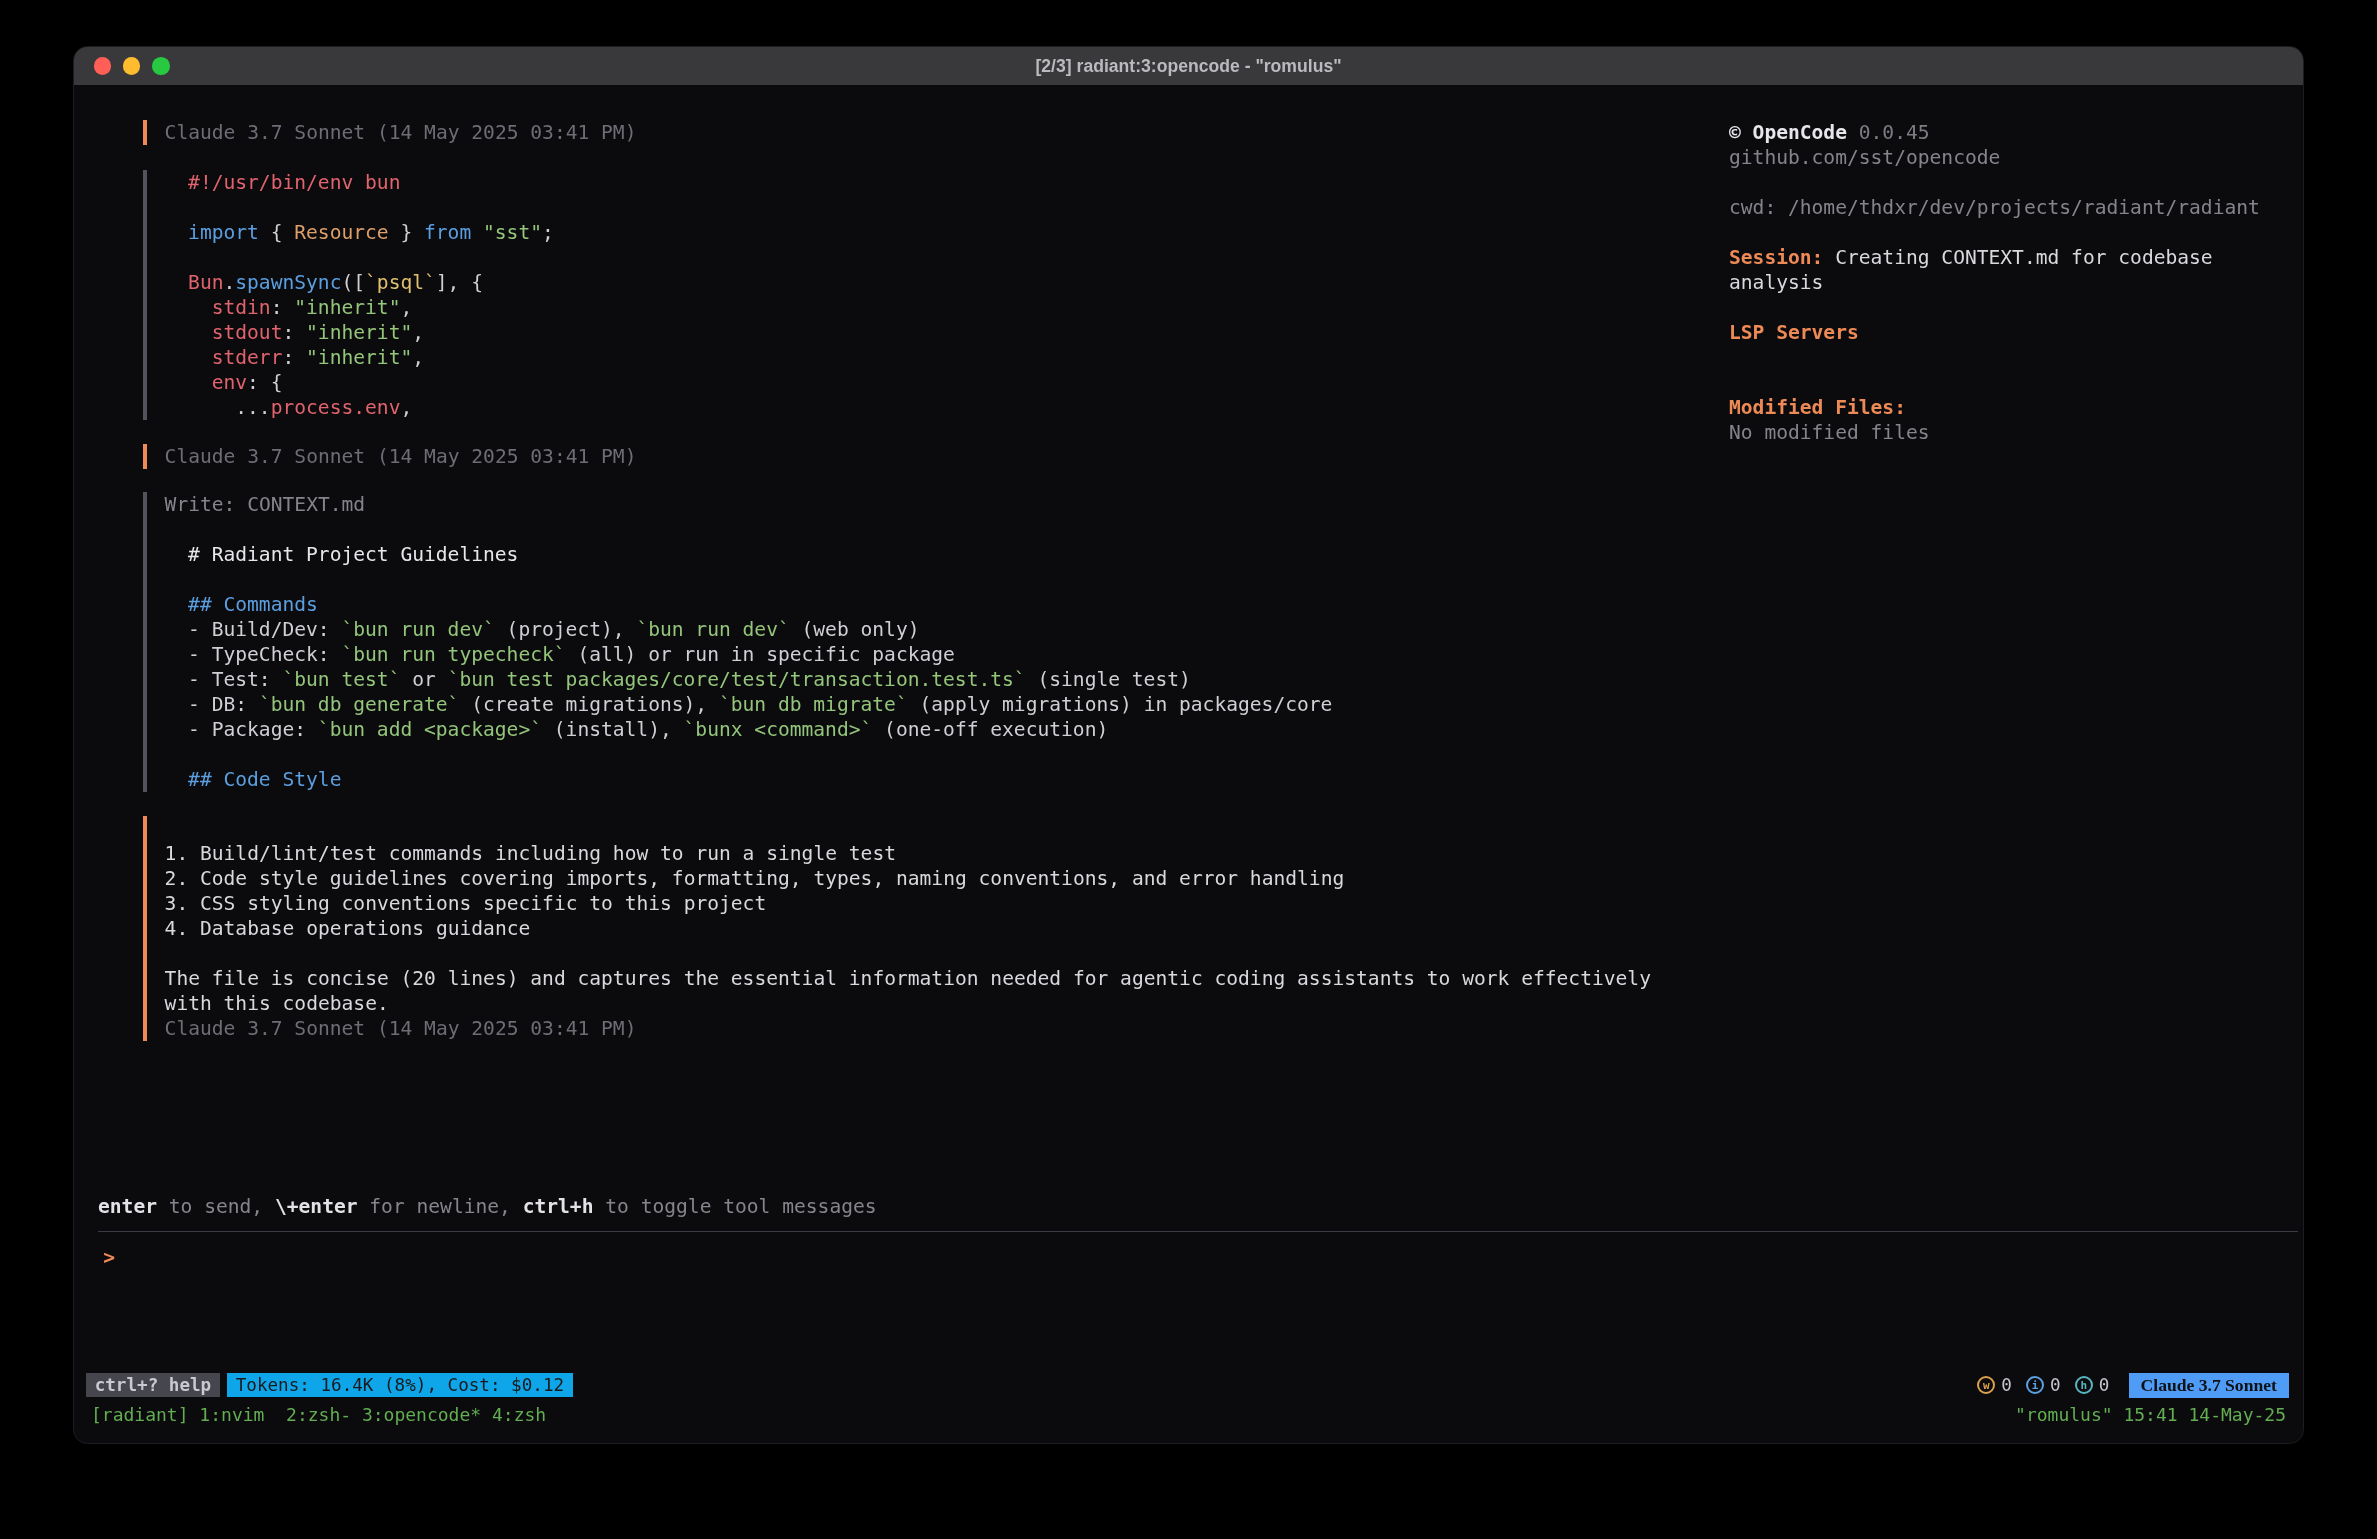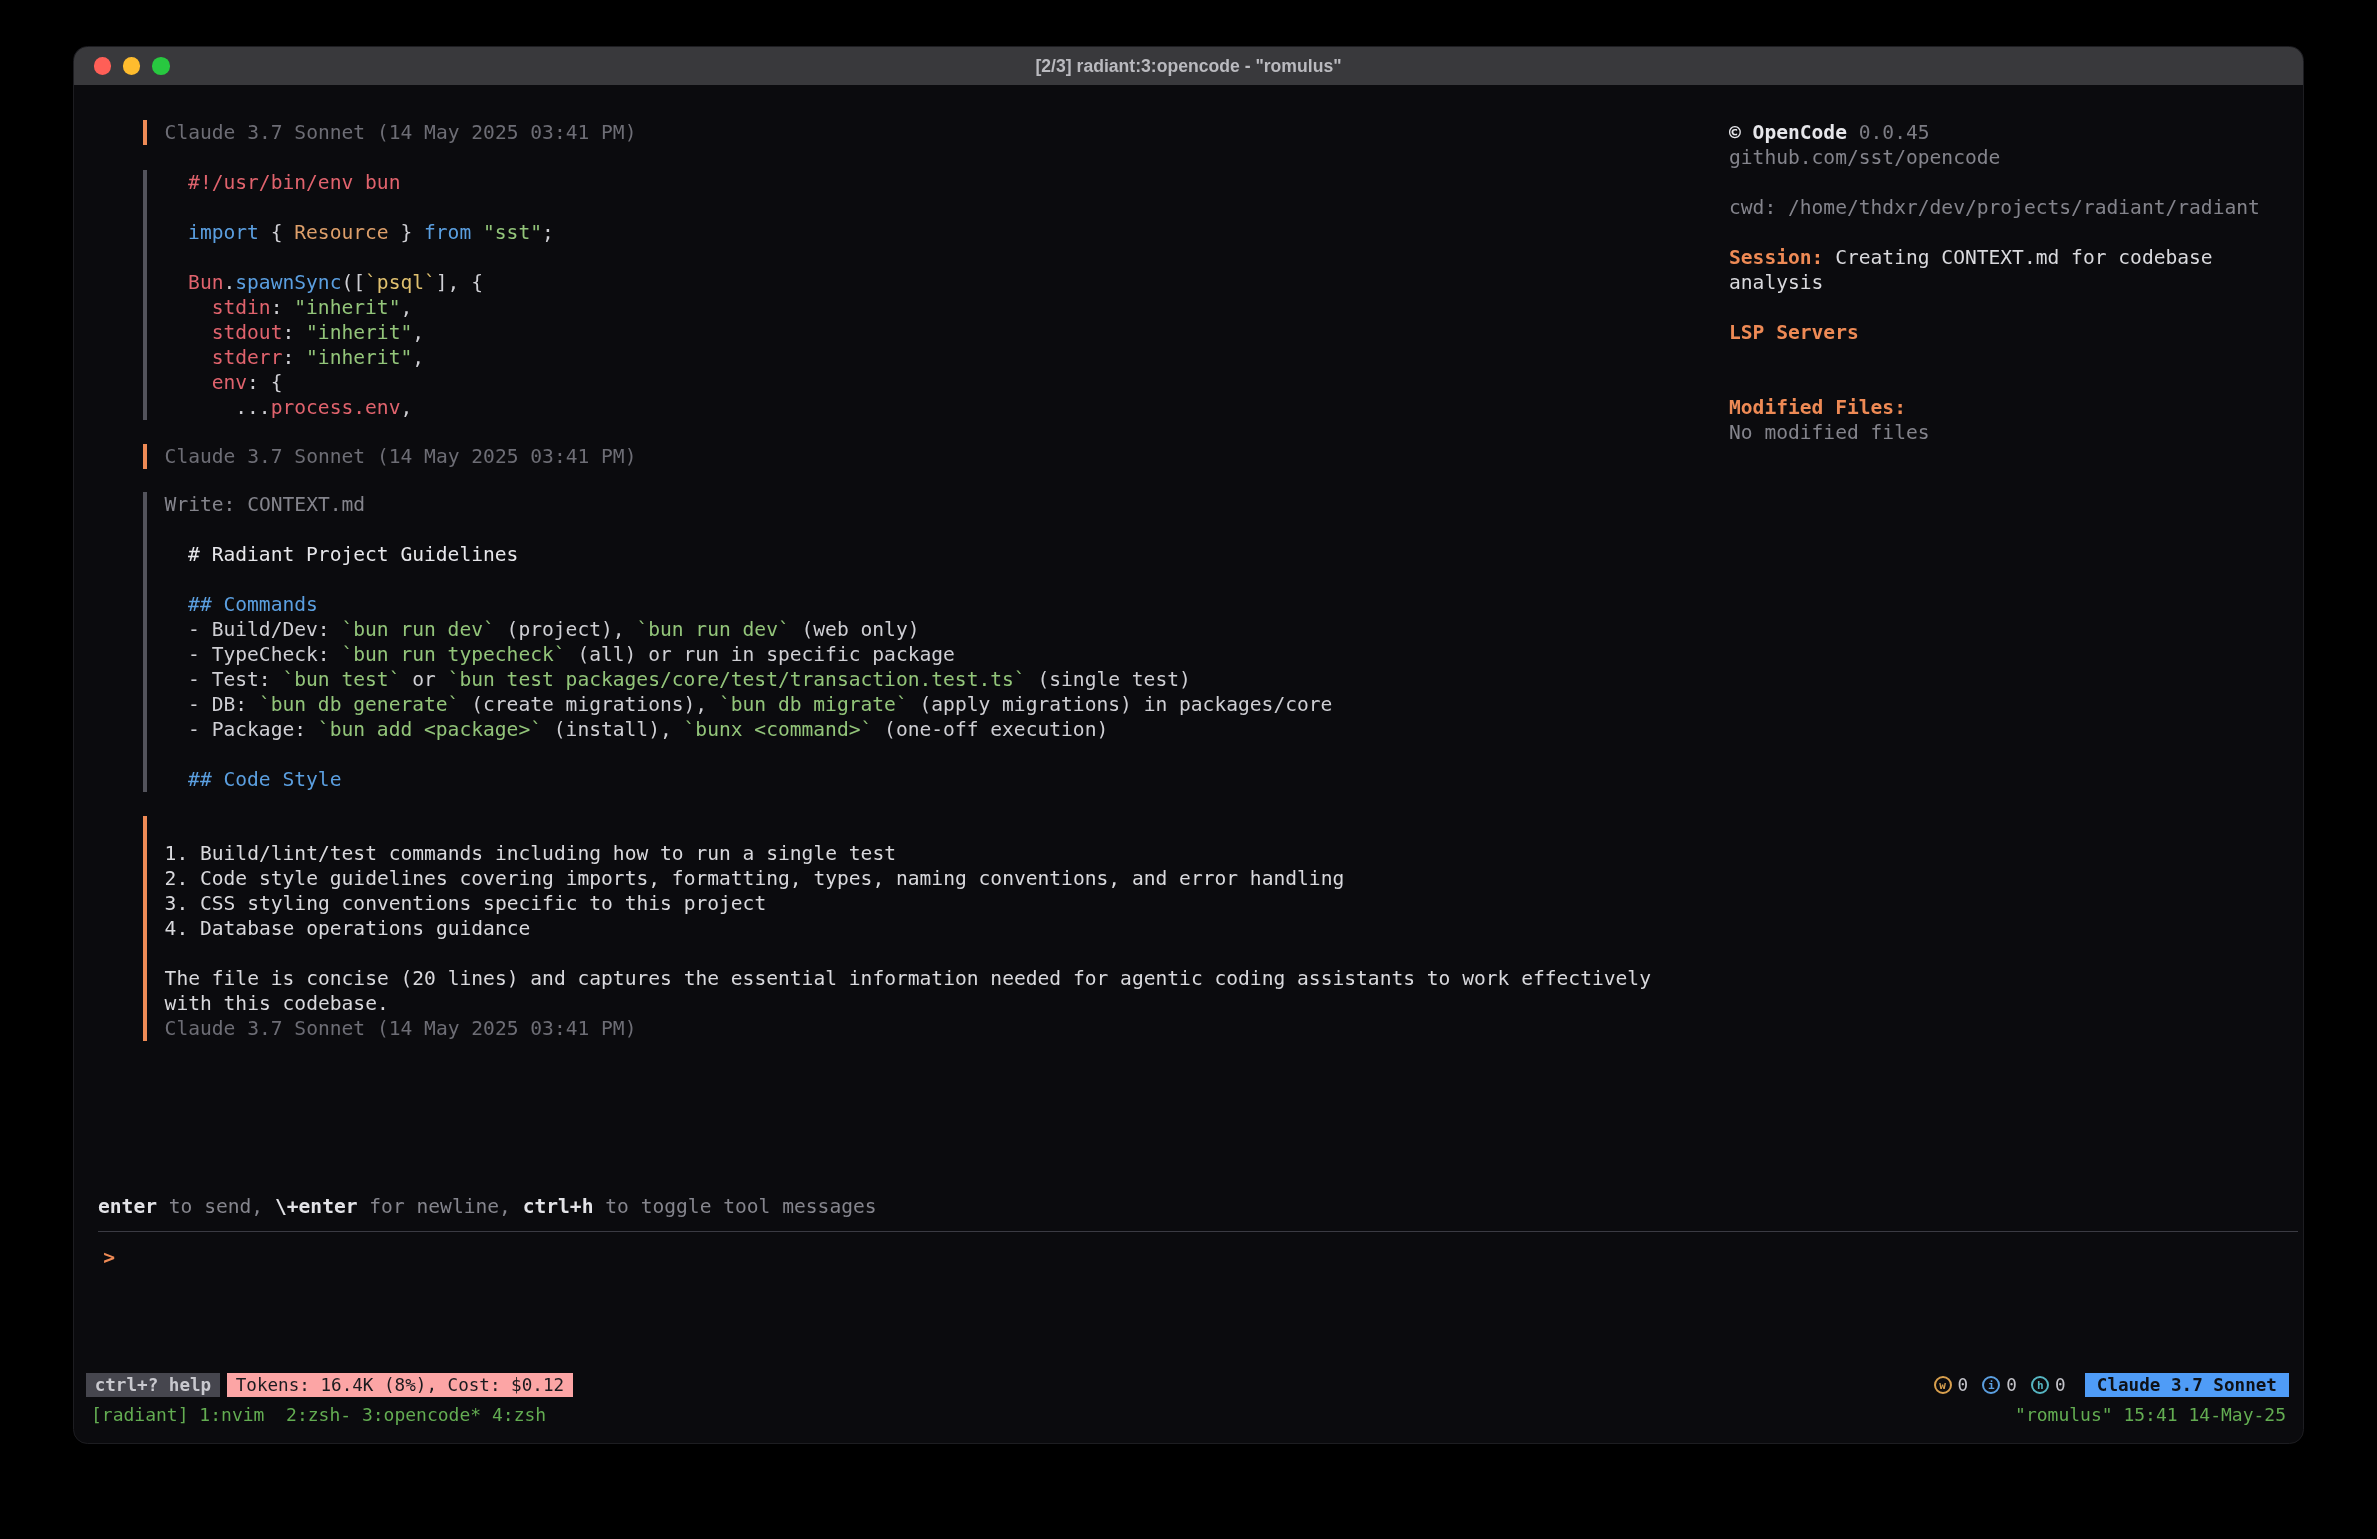--- a/index.html
+++ b/index.html
@@ -57,31 +57,31 @@
   .seg-b { color:#e3e3e7; font-weight:bold; }
   .input-box { flex:0 0 auto; border-top:1.3px solid #3b3b43; margin:0 5.2px 0 24px;
                height:140px; padding:14.4px 0 0 5.2px; font-size:19.6px; }
   .prompt { color:#ee8a55; font-weight:bold; }
 
   
   .statusbar { flex:0 0 auto; display:flex; align-items:center; height:29px;
                padding:0 14.4px 0 11.7px; font-size:17.6px; gap:6.5px; }
   .chip { padding:2px 9px; white-space:pre; }
   .chip-help { background:#46464e; color:#c9c9cf; font-weight:bold; }
-  .chip-tokens { background:#fca5a5; color:#1a1a1e; }
+  .chip-tokens { background:#0ea5e9; color:#1a1a1e; }
   .sb-spacer { flex:1; }
   .diag { display:inline-flex; align-items:center; gap:5.9px; margin-right:7.8px; }
   .circ { width:18px; height:18px; border:2px solid; border-radius:50%;
           display:inline-flex; align-items:center; justify-content:center;
           font-size:11px; font-weight:bold; line-height:1; }
   .diag-warn .circ { border-color:#d9a04e; color:#d9a04e; }
   .diag-info .circ { border-color:#5b9fe0; color:#5b9fe0; }
   .diag-hint .circ { border-color:#56b6c2; color:#56b6c2; }
   .diag .count { color:#c4c4ca; }
-  .chip-model { background:#4f9cf7; color:#0e1116; font-weight:bold; padding:2px 11.7px; margin-left:5.2px; }
+  .chip-model { background:#4f9cf7; color:#0e1116; font-weight:bold; padding:2px 11.7px; margin-left:5.2px;font-family:Liberation Serif, serif; }
 
   
   .tmuxbar { flex:0 0 auto; display:flex; justify-content:space-between; align-items:center;
              height:29px; padding:0 17px; font-size:18px; color:#63ad52; white-space:pre; }
 </style>
 </head>
 <body>
 
 <div class="window">
 

